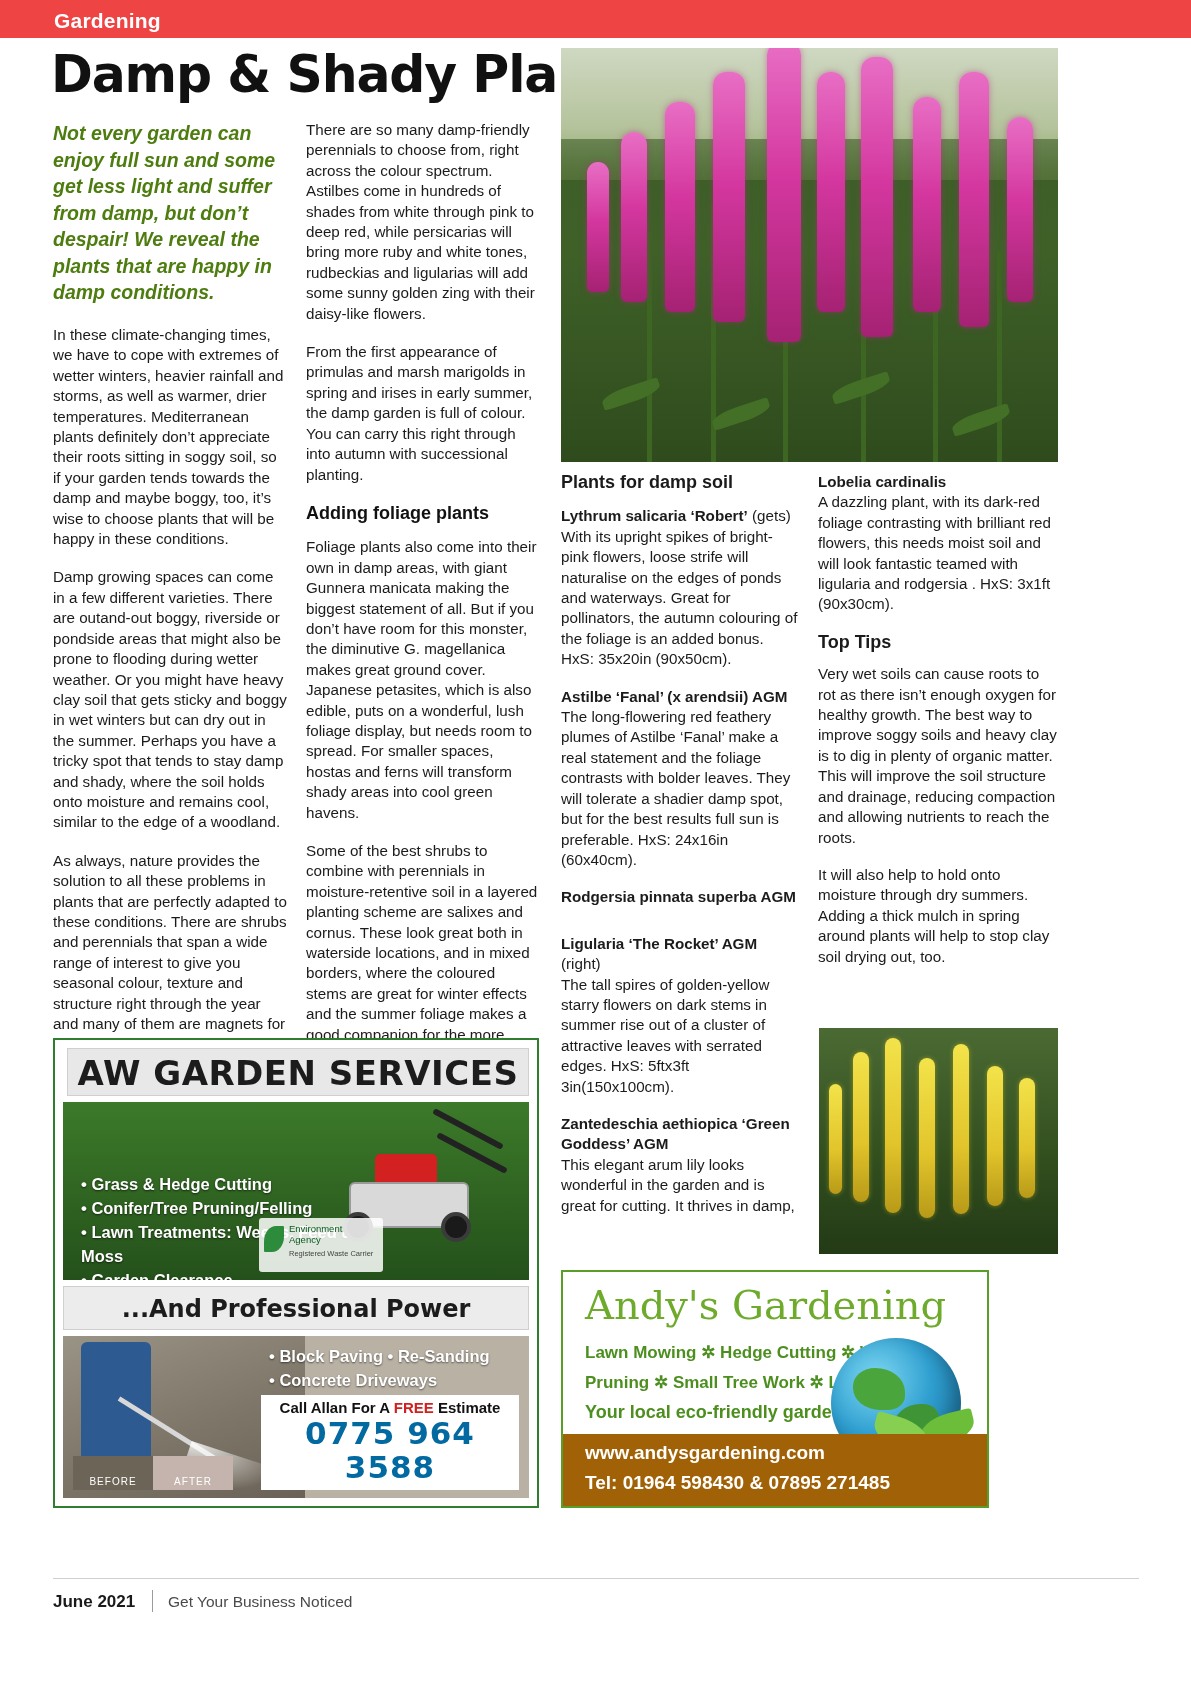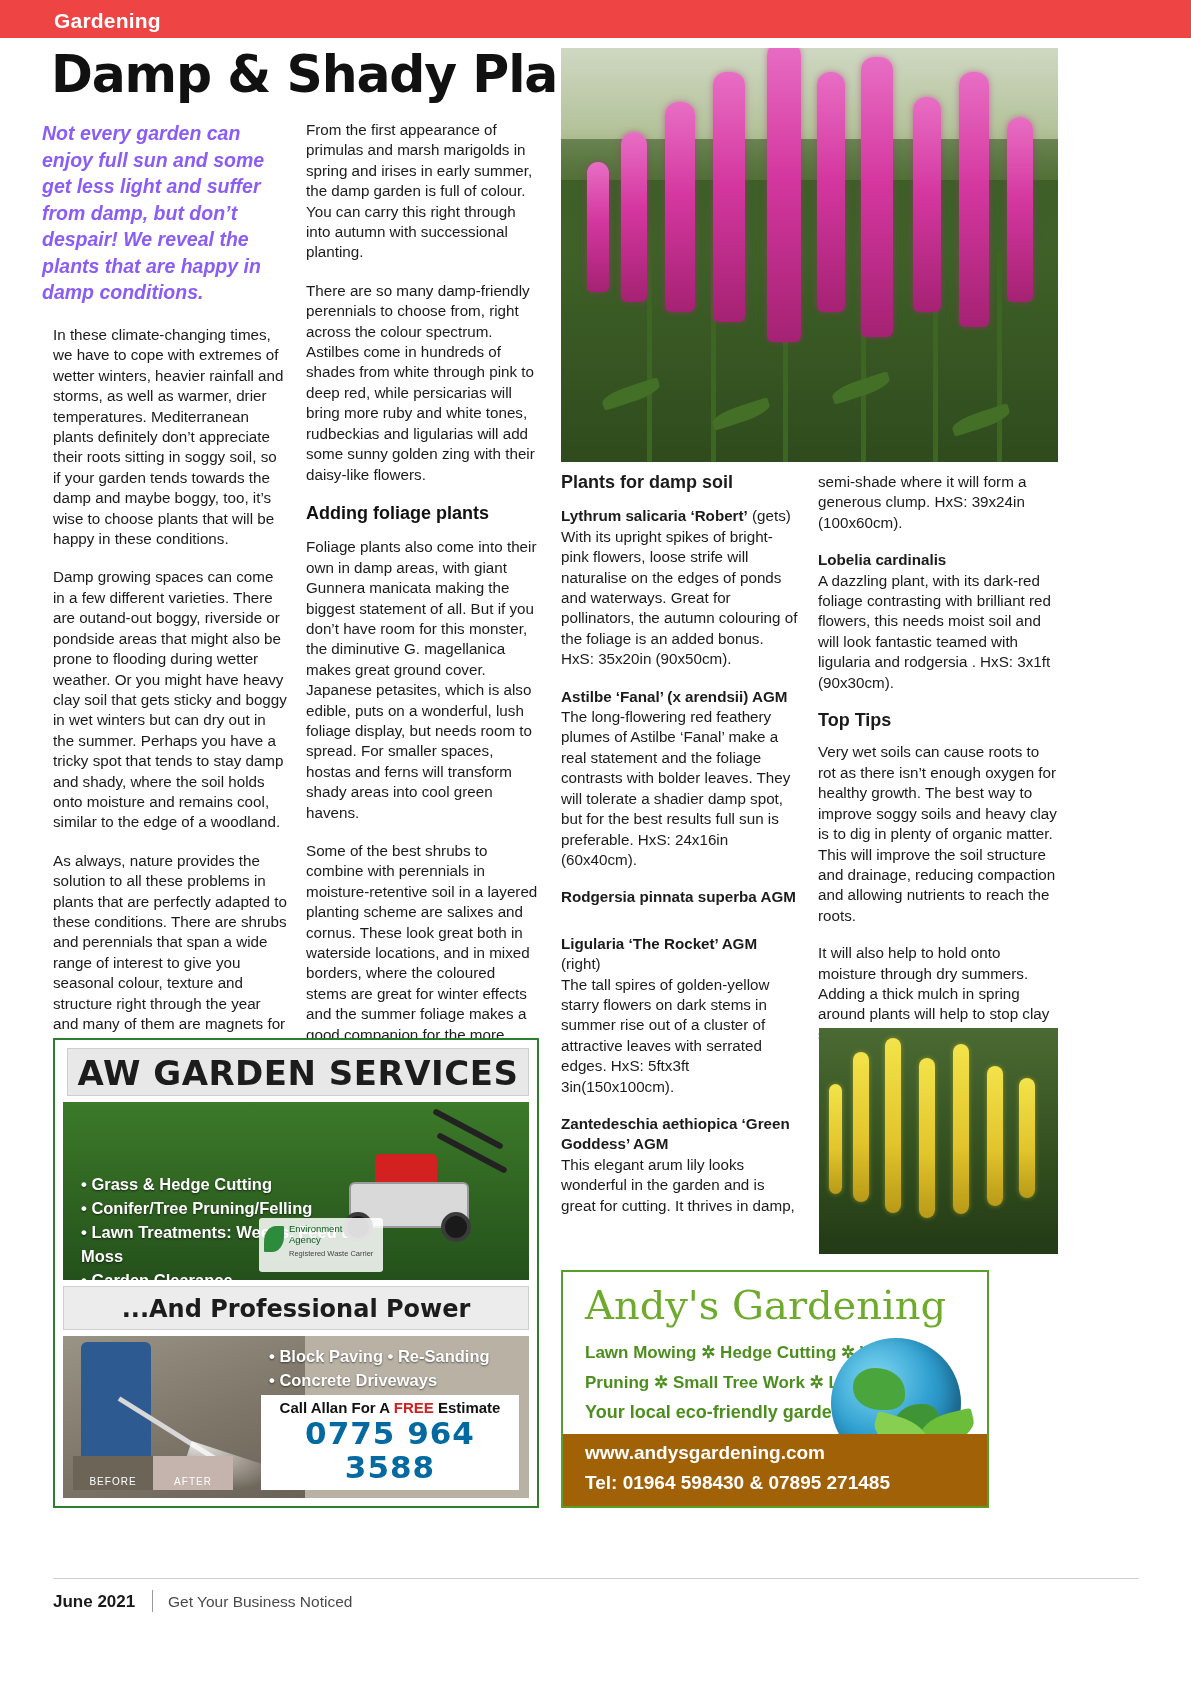--- a/index.html
+++ b/index.html
@@ -40,27 +40,27 @@
     letter-spacing: -1.2px;
     color: #111111;
     line-height: 1;
     transform: scaleX(0.97);
     transform-origin: left top;
   }
 
   
   .standfirst {
     position: absolute;
-    left: 42px; top: 120px;
+    left: 53px; top: 120px;
     width: 230px;
     font-size: 19.5px;
     line-height: 26.5px;
     font-weight: bold;
     font-style: italic;
-    color: #8b5cf6;
+    color: #4d7c0f;
   }
 
   .col {
     position: absolute;
     font-size: 15.2px;
     line-height: 20.4px;
     color: #1b1b1b;
   }
   .col p { margin: 0 0 18px 0; }
 
@@ -365,22 +365,22 @@
 
 <div class="standfirst">Not every garden can enjoy full sun and some get less light and suffer from damp, but don’t despair! We reveal the plants that are happy in damp conditions.</div>
 
 <div class="col" id="col1">
   <p>In these climate-changing times, we have to cope with extremes of wetter winters,  heavier rainfall and storms, as well as warmer, drier temperatures. Mediterranean plants definitely don’t appreciate their roots sitting in soggy soil, so if your garden tends towards the damp and maybe boggy, too, it’s wise to choose plants that will be happy in these conditions.</p>
   <p>Damp growing spaces can come in a few different varieties. There are outand-out boggy, riverside or pondside areas that might also be prone to flooding during wetter weather. Or you might have heavy clay soil that gets sticky and boggy in wet winters but can dry out in the summer. Perhaps you have a tricky spot that tends to stay damp and shady, where the soil holds onto moisture and remains cool, similar to the edge of a woodland.</p>
   <p>As always, nature provides the solution to all these problems in plants that are perfectly adapted to these conditions. There are shrubs and perennials that span a wide range of interest to give you seasonal colour, texture and structure right through the year and many of them are magnets for pollinators, too.</p>
 </div>
 
 <div class="col" id="col2">
+  <p>There are so many damp-friendly perennials to choose from, right across the colour spectrum. Astilbes come in hundreds of shades from white through pink to deep red, while persicarias will bring more ruby and white tones, rudbeckias and ligularias will add some sunny golden zing with their daisy-like flowers.</p>
   <p>From the first appearance of primulas and marsh marigolds in spring and irises in early summer, the damp garden is full of colour. You can carry this right through into autumn with successional planting.</p>
-  <p>There are so many damp-friendly perennials to choose from, right across the colour spectrum. Astilbes come in hundreds of shades from white through pink to deep red, while persicarias will bring more ruby and white tones, rudbeckias and ligularias will add some sunny golden zing with their daisy-like flowers.</p>
   <div class="subhead">Adding foliage plants</div>
   <p>Foliage plants also come into their own in damp areas, with giant Gunnera manicata making the biggest statement of all. But if you don’t have room for this monster, the diminutive G. magellanica makes great ground cover. Japanese petasites, which is also edible, puts on a wonderful, lush foliage display, but needs room to spread. For smaller spaces, hostas and ferns will transform shady areas into cool green havens.</p>
   <p>Some of the best shrubs to combine with perennials in moisture-retentive soil in a layered planting scheme are salixes and cornus. These look great both in waterside locations, and in mixed borders, where the coloured stems are great for winter effects and the summer foliage makes a good companion for the more brilliant flowering perennials.</p>
 </div>
 
 <div class="hero">
   <div class="sky"></div>
   <div class="foliage"></div>
 
   <div class="stem" style="left:86px; height:230px;"></div>
@@ -429,21 +429,20 @@
     <span>The tall spires of golden-yellow starry flowers on dark stems in summer rise out of a cluster of attractive leaves with serrated edges. HxS: 5ftx3ft 3in(150x100cm).</span>
   </p>
 
   <p>
     <span class="plant-name">Zantedeschia aethiopica ‘Green Goddess’ AGM</span><br>
     <span>This elegant arum lily looks wonderful in the garden and is great for cutting. It thrives in damp,</span>
   </p>
 </div>
 
 <div class="pcol" id="pcol2">
-  <p>semi-shade where it will form a generous clump. HxS: 39x24in (100x60cm).</p>
 
   <p>
     <span class="plant-name">Lobelia cardinalis</span><br>
     <span>A dazzling plant, with its dark-red foliage contrasting with brilliant red flowers, this needs moist soil and will look fantastic teamed with ligularia and rodgersia . HxS: 3x1ft (90x30cm).</span>
   </p>
 
   <div class="sec-head2">Top Tips</div>
   <p>Very wet soils can cause roots to rot as there isn’t enough oxygen for healthy growth. The best way to improve soggy soils and heavy clay is to dig in plenty of organic matter. This will improve the soil structure and drainage, reducing compaction and allowing nutrients to reach the roots.</p>
   <p>It will also help to hold onto moisture through dry summers. Adding a thick mulch in spring around plants will help to stop clay soil drying out, too.</p>
 </div>

